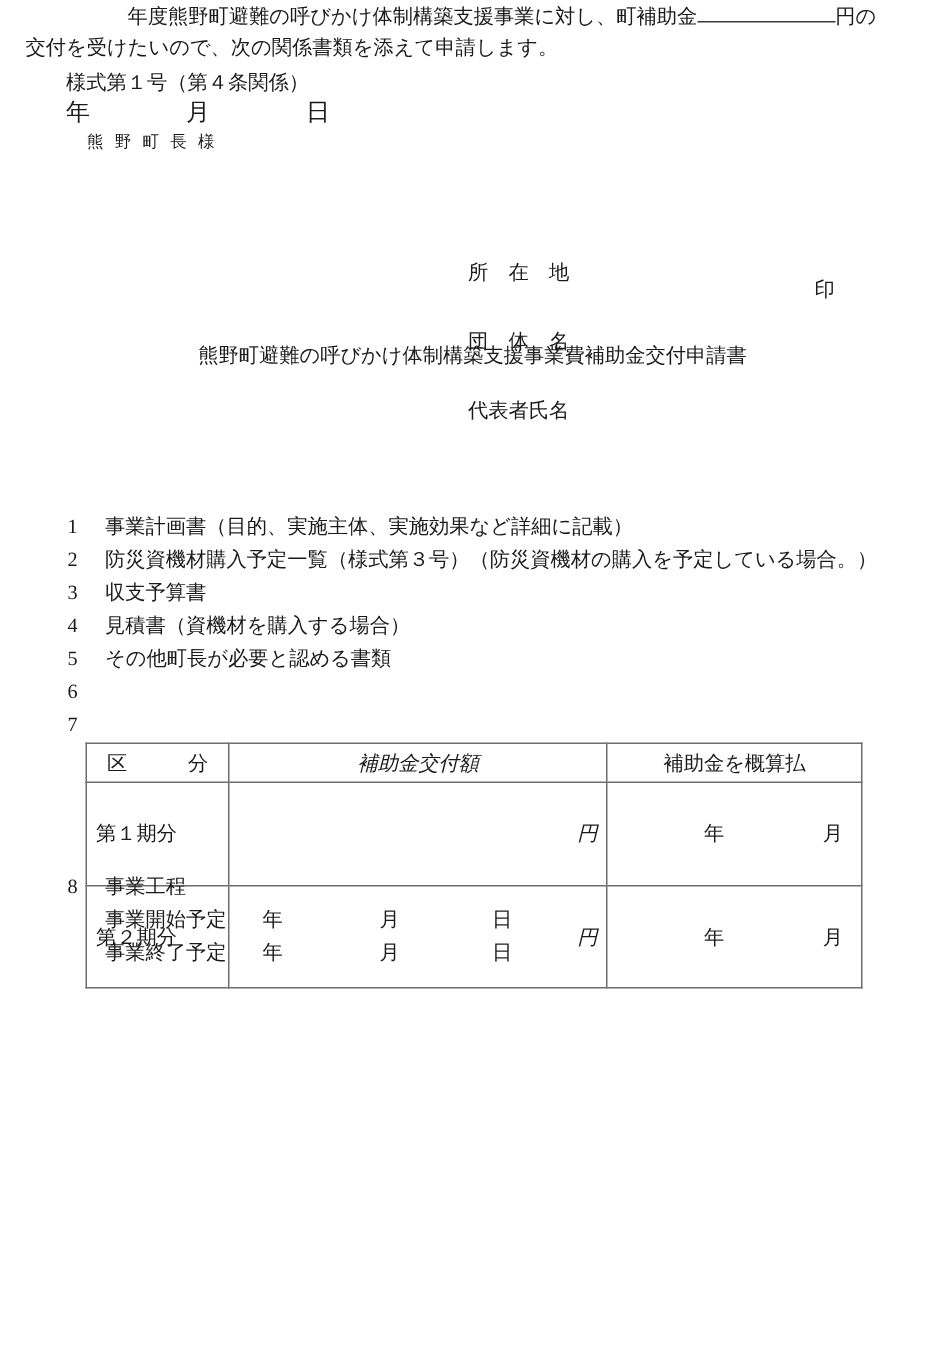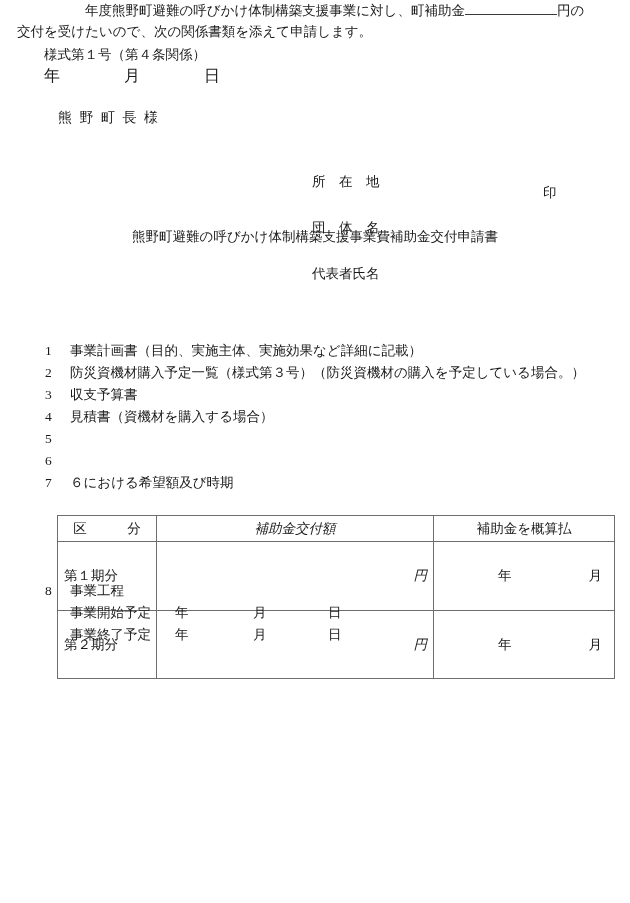--- a/index.html
+++ b/index.html
@@ -38,22 +38,22 @@
     left: 44px;
     top: 68px;
     width: 540px;
     text-align: left;
     white-space: pre;
     font-size: 16px;
   }
 
   .addressee {
     left: 58px;
-    top: 111px;
-    font-size: 14px;
+    top: 90px;
+    font-size: 11px;
     letter-spacing: 7.5px;
   }
 
   
   .applicant {
     left: 312px;
     top: 148px;
     font-size: 13.5px;
   }
   .applicant .row {
@@ -112,22 +112,22 @@
   .list .num {
     width: 25px;
     flex: 0 0 25px;
   }
   .list .txt { flex: 1 1 auto; }
 
   
   .tbl {
     position: absolute;
     left: 57px;
-    top: 515px;
-    width: 558px;
+    top: 495px;
+    width: 518px;
     border-collapse: collapse;
     font-size: 13.5px;
   }
   .tbl td {
     border: 1px solid #6e6e6e;
     height: 25px;
     padding: 0 6px;
     white-space: pre;
   }
   .tbl .c-kubun { width: 84px; text-align: left; }
@@ -203,27 +203,27 @@
     <div class="item">
       <span class="num">3</span>
       <span class="txt">収支予算書</span>
     </div>
     <div class="item">
       <span class="num">4</span>
       <span class="txt">見積書（資機材を購入する場合）</span>
     </div>
     <div class="item">
       <span class="num">5</span>
+      <span class="txt">その他町長が必要と認める書類</span>
     </div>
     <div class="item">
       <span class="num">6</span>
     </div>
     <div class="item">
       <span class="num">7</span>
-      <span class="txt">６における希望額及び時期</span>
     </div>
   </div>
 
   <table class="tbl">
     <tbody>
       <tr>
         <td class="c-kubun th">区　　　分</td>
         <td class="c-amount th">補助金交付額</td>
         <td class="c-time th">補助金を概算払</td>
       </tr>

